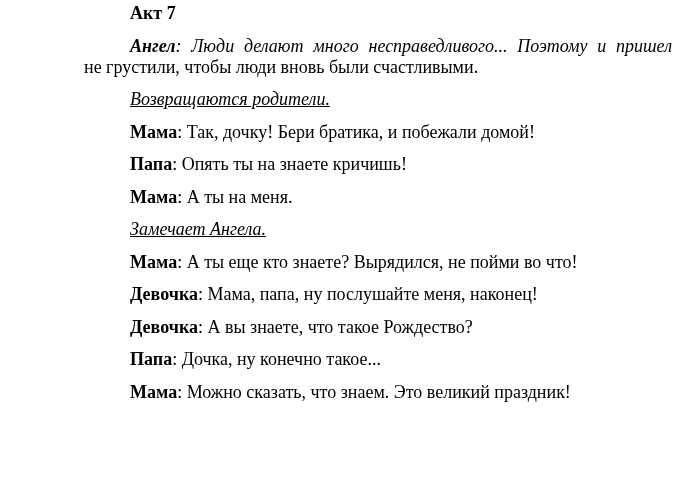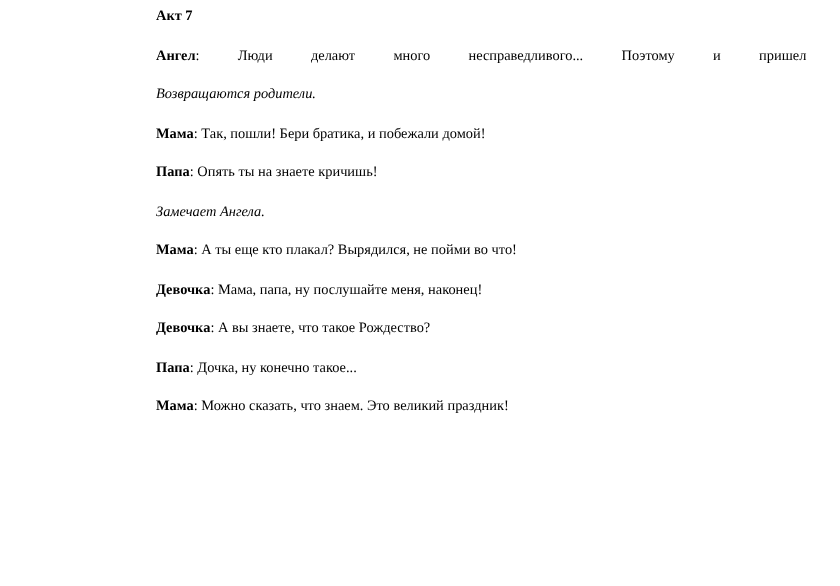--- a/index.html
+++ b/index.html
@@ -6,64 +6,68 @@
     margin: 0;
     padding: 0;
     background: #ffffff;
   }
   .page {
     width: 700px;
     height: 488px;
     background: #ffffff;
     color: #000000;
     font-family: "Liberation Serif", "DejaVu Serif", serif;
-    font-size: 12px;
+    font-size: 18px;
     line-height: 21px;
     overflow: hidden;
     box-sizing: border-box;
   }
   .doc {
     padding: 3px 28px 0 84px;
   }
   .para {
     margin: 0 0 11.5px 0;
     text-indent: 46px;
   }
   .para.multi {
     text-indent: 0;
   }
   .para.heading {
     font-weight: bold;
   }
   .para.stage {
     font-style: italic;
+    text-decoration: underline;
   }
   .line.indent {
     text-indent: 46px;
+    font-style: italic;
   }
   .line.justify {
     text-align: justify;
     text-align-last: justify;
   }
   .speaker {
     font-weight: bold;
   }
 </style>
 </head>
 <body>
 
 <div class="page">
   <div class="doc">
       <div class="para heading"><span>Акт 7</span></div>
       <div class="para dialogue multi">
         <div class="line justify indent"><span class="speaker">Ангел</span><span>: Люди делают много несправедливого... Поэтому и пришел</span></div>
+        <div class="line"><span>не грустили, чтобы люди вновь были счастливыми.</span></div>
       </div>
       <div class="para stage"><span>Возвращаются родители.</span></div>
-      <div class="para dialogue"><span class="speaker">Мама</span><span>: Так, пошли! Бери братика, и побежали домой!</span></div>
+      <div class="para dialogue"><span class="speaker">Мама</span><span>: Так, дочку! Бери братика, и побежали домой!</span></div>
       <div class="para dialogue"><span class="speaker">Папа</span><span>: Опять ты на знаете кричишь!</span></div>
+      <div class="para dialogue"><span class="speaker">Мама</span><span>: А ты на меня.</span></div>
       <div class="para stage"><span>Замечает Ангела.</span></div>
-      <div class="para dialogue"><span class="speaker">Мама</span><span>: А ты еще кто плакал? Вырядился, не пойми во что!</span></div>
+      <div class="para dialogue"><span class="speaker">Мама</span><span>: А ты еще кто знаете? Вырядился, не пойми во что!</span></div>
       <div class="para dialogue"><span class="speaker">Девочка</span><span>: Мама, папа, ну послушайте меня, наконец!</span></div>
       <div class="para dialogue"><span class="speaker">Девочка</span><span>: А вы знаете, что такое Рождество?</span></div>
       <div class="para dialogue"><span class="speaker">Папа</span><span>: Дочка, ну конечно такое...</span></div>
       <div class="para dialogue"><span class="speaker">Мама</span><span>: Можно сказать, что знаем. Это великий праздник!</span></div>
     </div>
 </div>
 
 </body></html>

